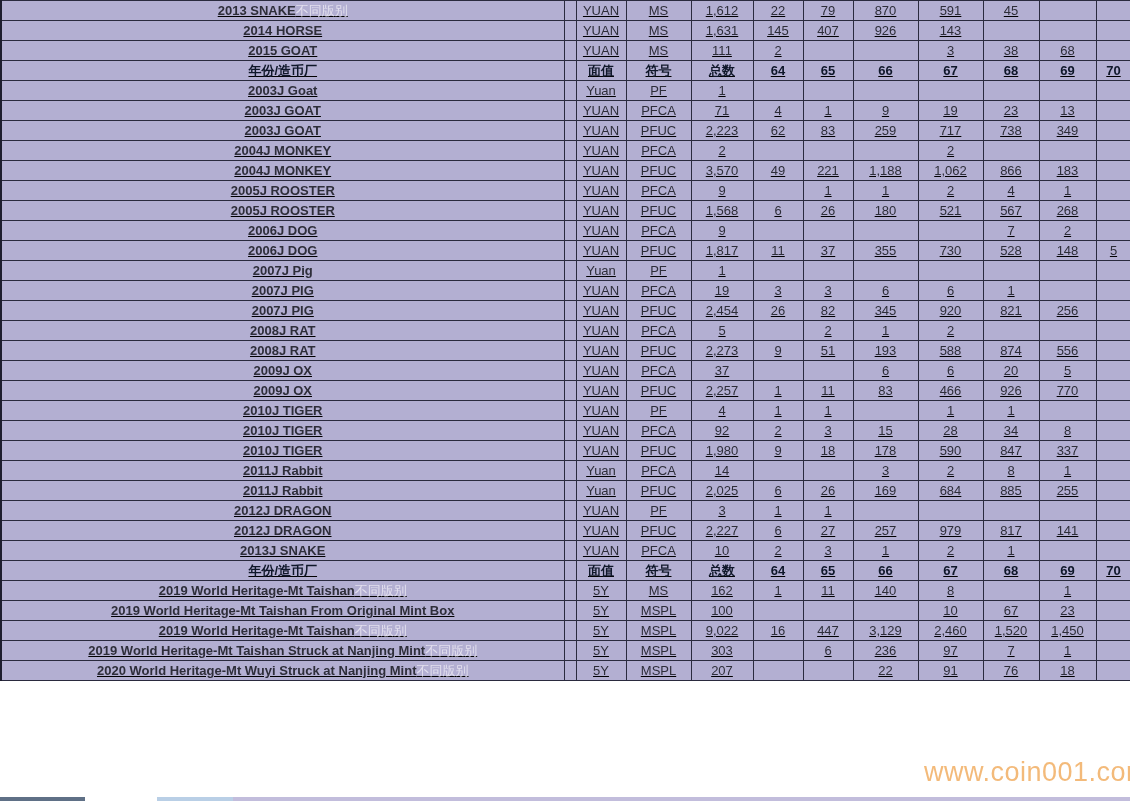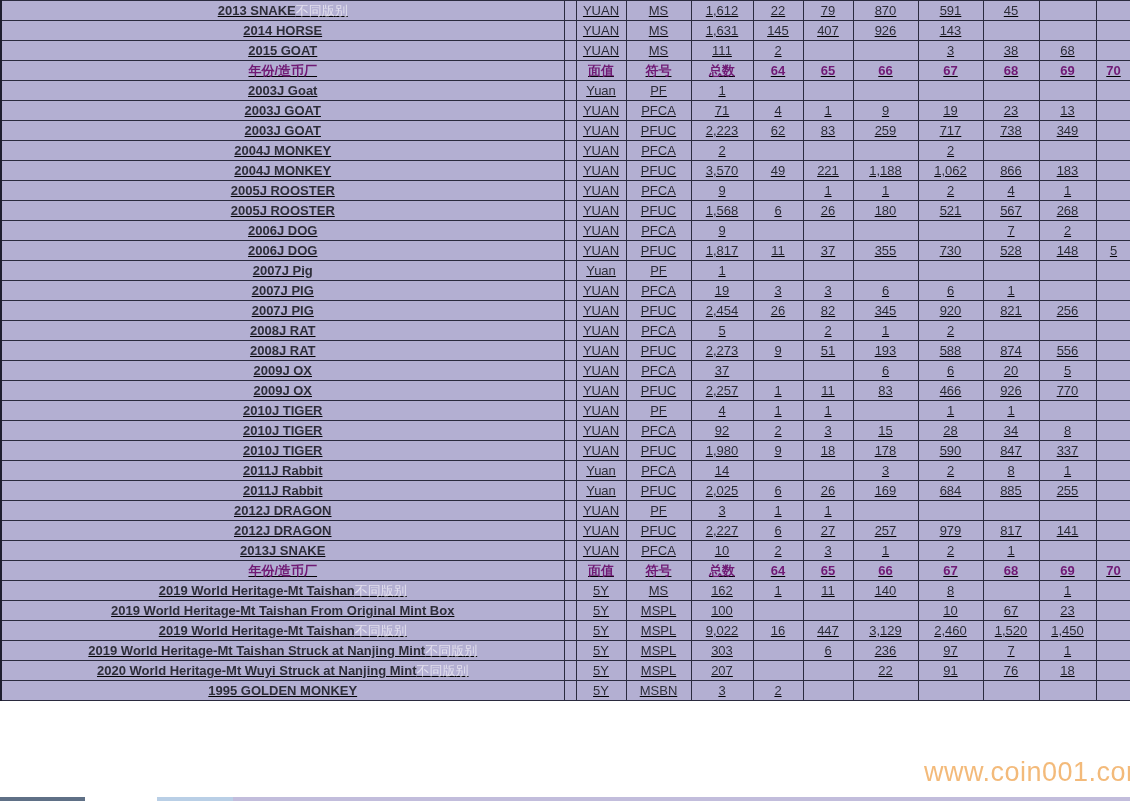--- a/index.html
+++ b/index.html
@@ -12,21 +12,21 @@
     position:absolute;left:0;top:0;z-index:1;
   }
   table.census td{
     border:1px solid #2a2a3e;height:19px;background:#b3afd2;
     text-align:center;vertical-align:middle;
     font-family:"Liberation Sans",sans-serif;font-size:13px;color:#2e2e3a;
     overflow:hidden;white-space:nowrap;padding:0;line-height:19px;
   }
   table.census{border-left:2px solid #1d1d2e;text-decoration:underline;}
   td.name-cell{font-weight:bold;color:#767b91;}
-  tr.header-row td{color:#701a75;font-weight:bold;}
+  tr.header-row td{color:#0f172a;font-weight:bold;}
   tr.section-row td.name-cell{
     text-align:left;color:#ffffff;font-weight:normal;padding-left:3px;
   }
   .sfx{font-weight:normal;color:#e2dfee;}
   .alt{font-family:"DejaVu Serif",serif;font-weight:normal;color:#000000;font-size:12px;}
   #watermark{
     position:absolute;left:924px;top:757px;z-index:5;
     font-family:"Liberation Sans",sans-serif;font-weight:normal;font-size:27px;
     color:rgba(235,144,41,0.62);letter-spacing:0.5px;pointer-events:none;
   }
@@ -524,34 +524,20 @@
         <td>MSPL</td>
         <td>207</td>
         <td></td>
         <td></td>
         <td>22</td>
         <td>91</td>
         <td>76</td>
         <td>18</td>
         <td></td>
       </tr>
-      <tr>
-        <td class="name-cell"><span class="">1995 GOLDEN MONKEY</span></td>
-        <td></td>
-        <td>5Y</td>
-        <td>MSBN</td>
-        <td>3</td>
-        <td>2</td>
-        <td></td>
-        <td></td>
-        <td></td>
-        <td></td>
-        <td></td>
-        <td></td>
-      </tr>
     </tbody>
 </table>
 
 <div id="watermark">www.coin001.com</div>
 
 <div id="bottom-strip">
     <div class="seg" style="width: 85px; background: rgb(95, 112, 134);"></div>
     <div class="seg" style="width: 72px; background: rgb(255, 255, 255);"></div>
     <div class="seg" style="width: 76px; background: rgb(185, 207, 230);"></div>
     <div class="seg" style="width: 897px; background: rgb(194, 189, 220);"></div>

